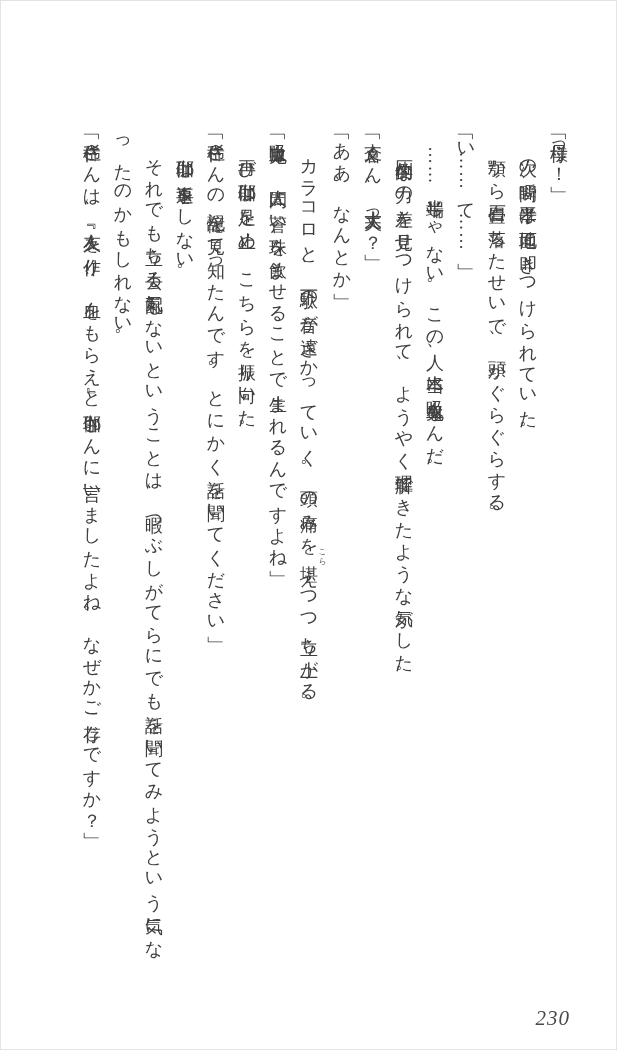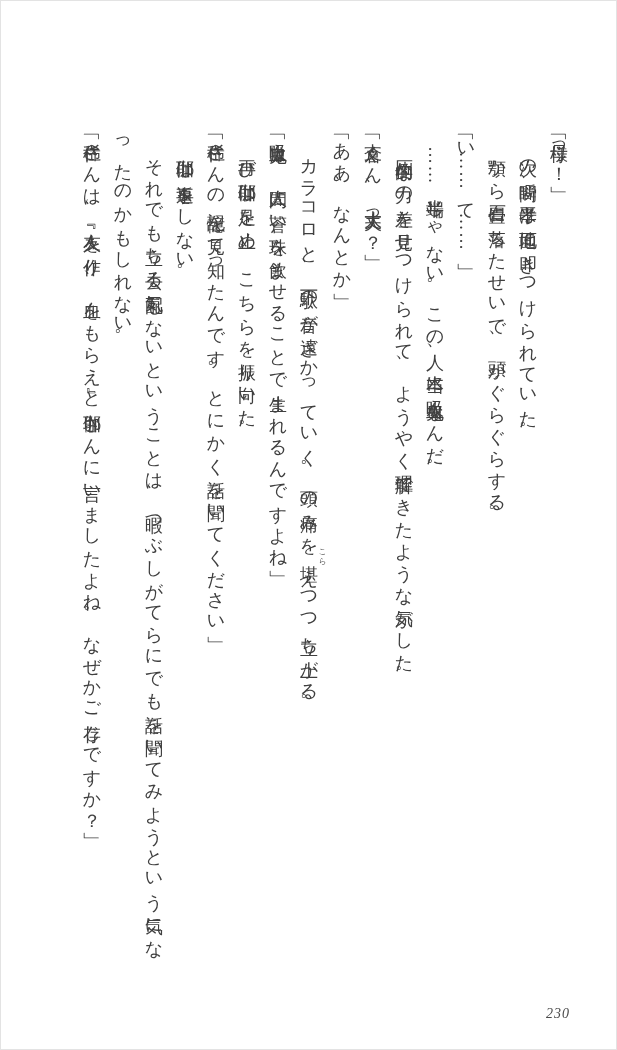--- a/index.html
+++ b/index.html
@@ -44,21 +44,21 @@
   }
   rt {
     font-size: 8px;
     letter-spacing: 0;
     color: #555555;
   }
   .page-number {
     position: absolute;
     top: 1005px;
     right: 46px;
-    font-size: 14px;
+    font-size: 21px;
     font-style: italic;
     color: #4a4a4a;
     letter-spacing: 1px;
   }
 </style>
 </head>
 <body>
 
 <div class="book-page">
   <div class="text-body">

